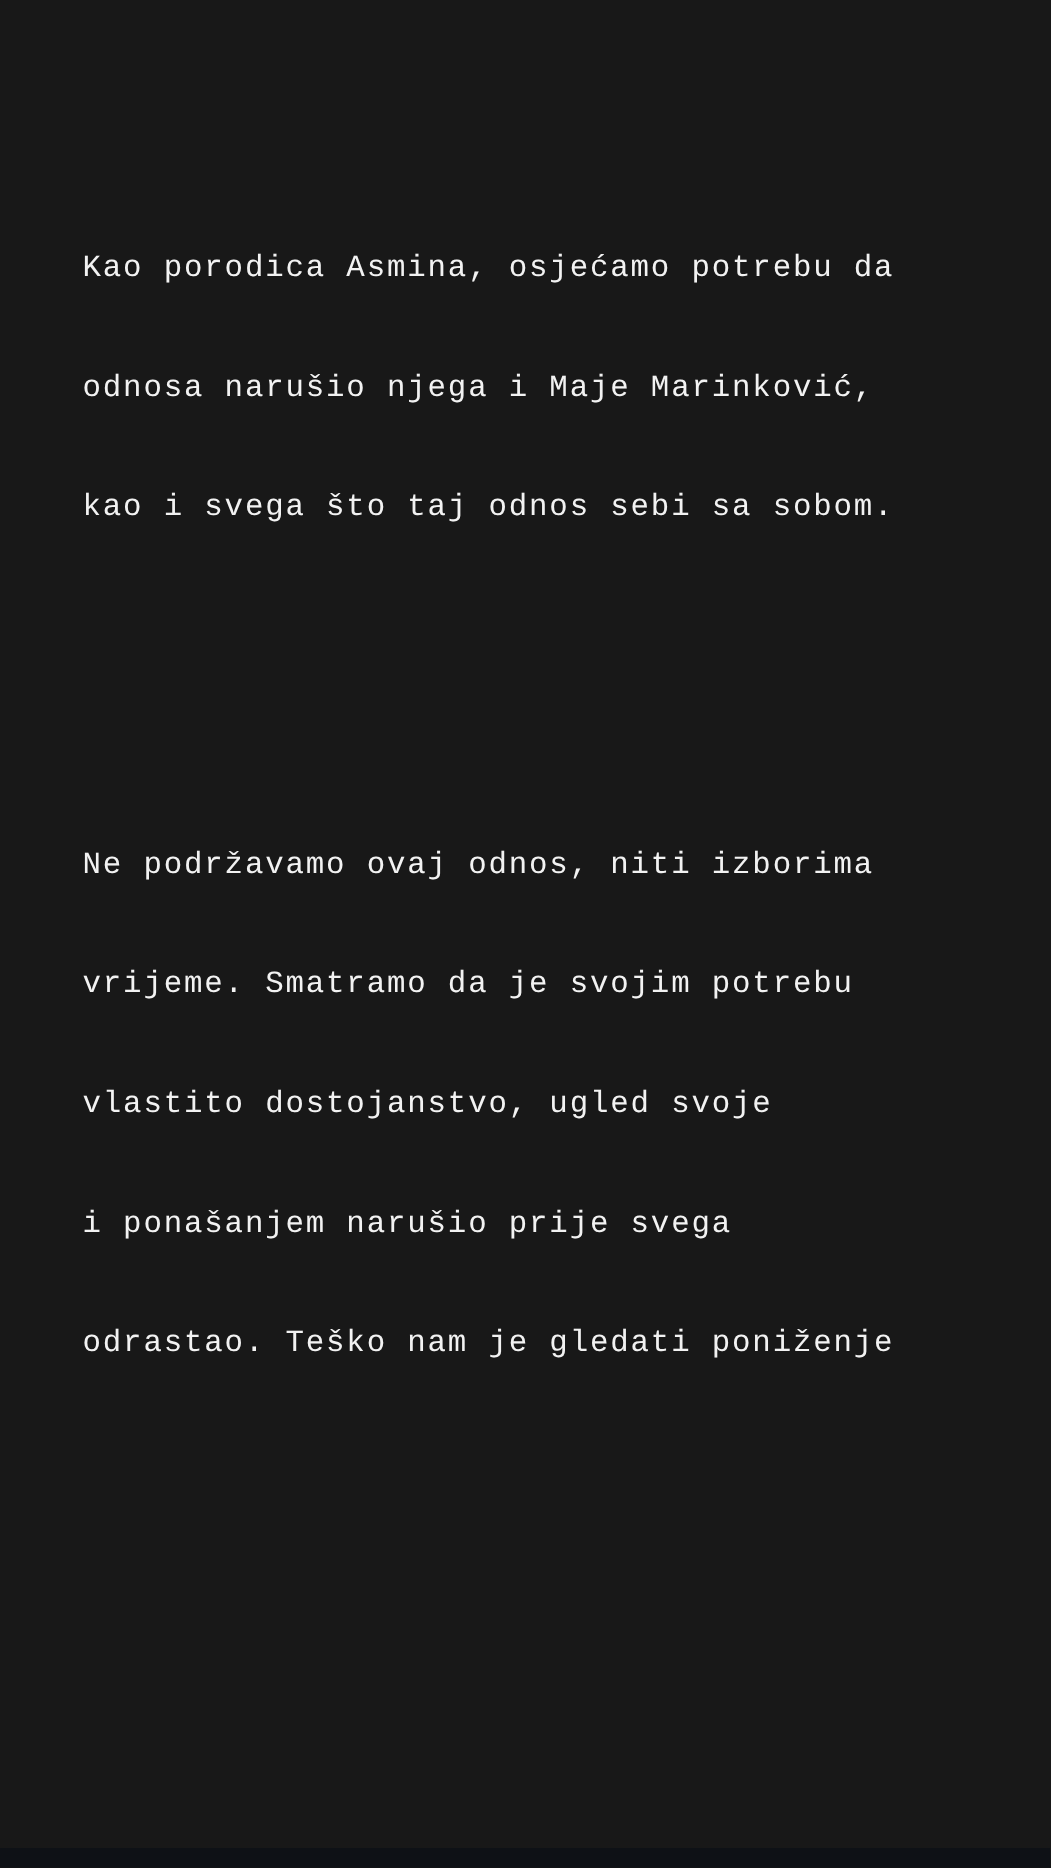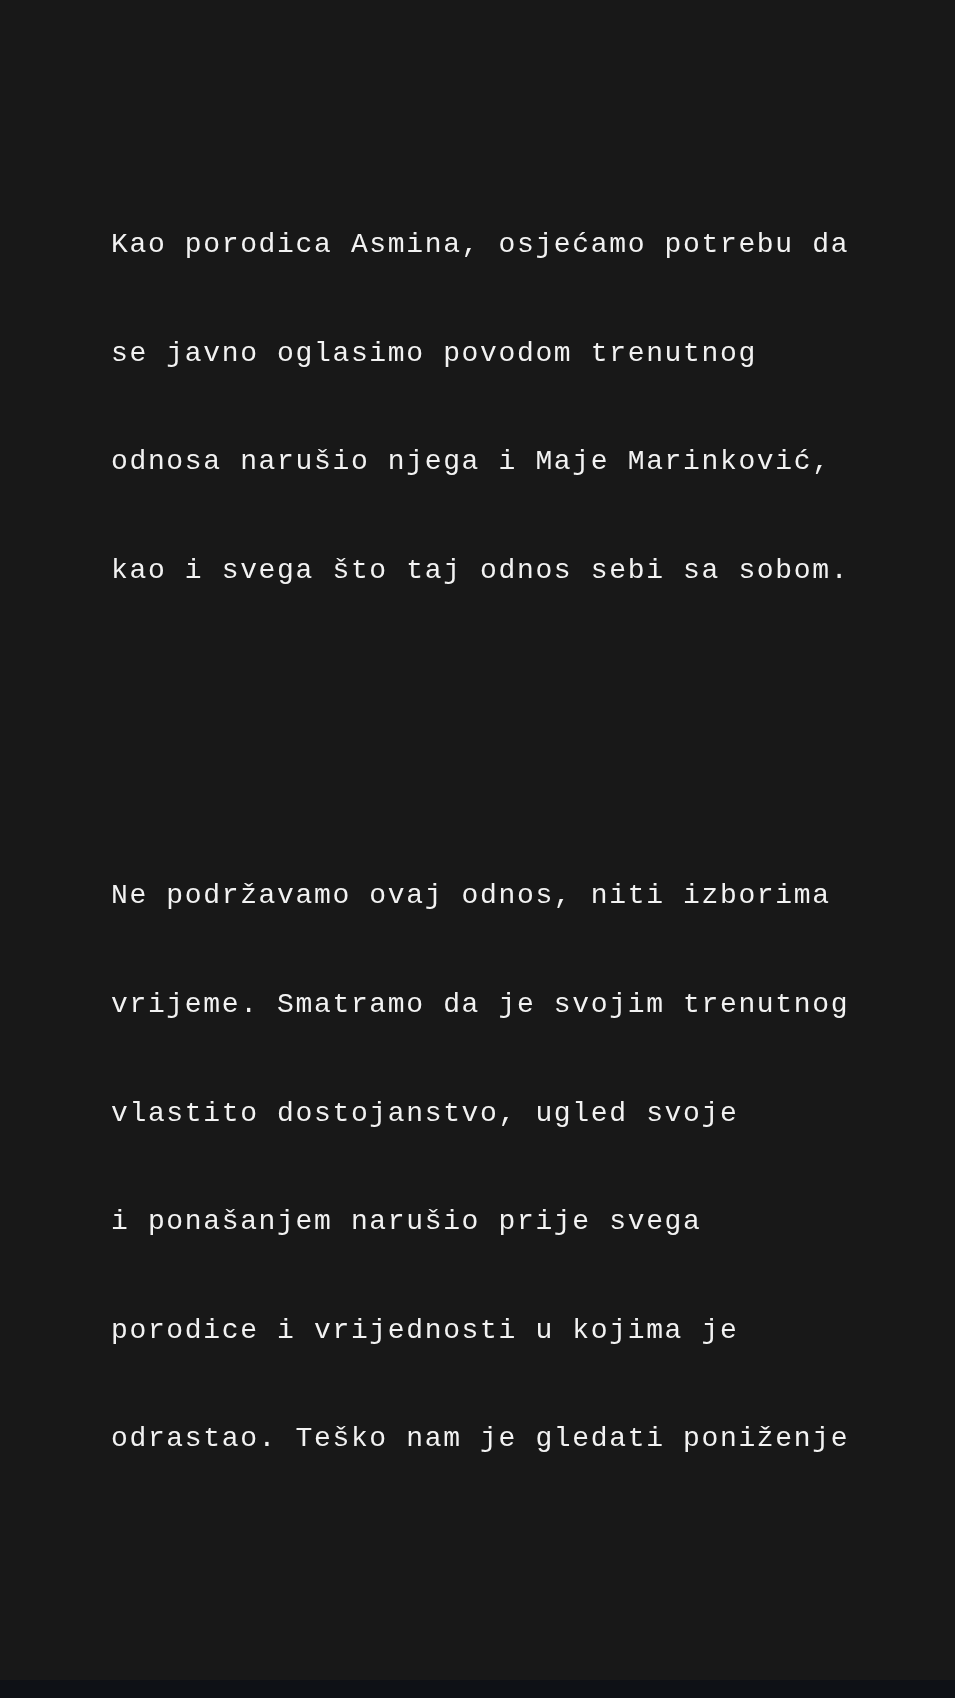--- a/index.html
+++ b/index.html
@@ -17,47 +17,45 @@
     left: 75px;
     top: 46px;
     width: 860px;
     font-size: 28px;
     line-height: 36.2px;
     letter-spacing: 1.65px;
     white-space: pre;
   }
   .title { margin: 0 0 36px 0; }
   .para { margin: 0 0 36px 0; }
-  .line { display: block; height: 36.2px; margin-left: 36px; }
+  .line { display: block; height: 36.2px; }
   .bottom-bar {
     position: absolute;
     left: 0; right: 0;
     top: 1680px;
     height: 18px;
     background: #0e1116;
   }
 </style>
 </head>
 <body>
 
 <div class="doc">
 
   <div class="para">
     <span class="line">Kao porodica Asmina, osjećamo potrebu da</span>
-    <span class="line">se javno oglasimo povodom trenutnog</span>
     <span class="line">odnosa narušio njega i Maje Marinković,</span>
     <span class="line">kao i svega što taj odnos sebi sa sobom.</span>
   </div>
 
   <div class="para">
     <span class="line">Ne podržavamo ovaj odnos, niti izborima</span>
-    <span class="line">vrijeme. Smatramo da je svojim trenutnog</span>
+    <span class="line">vrijeme. Smatramo da je svojim potrebu</span>
     <span class="line">vlastito dostojanstvo, ugled svoje</span>
     <span class="line">i ponašanjem narušio prije svega</span>
-    <span class="line">porodice i vrijednosti u kojima je</span>
     <span class="line">odrastao. Teško nam je gledati poniženje</span>
     
     
     
     
   </div>
 
   
 
   

